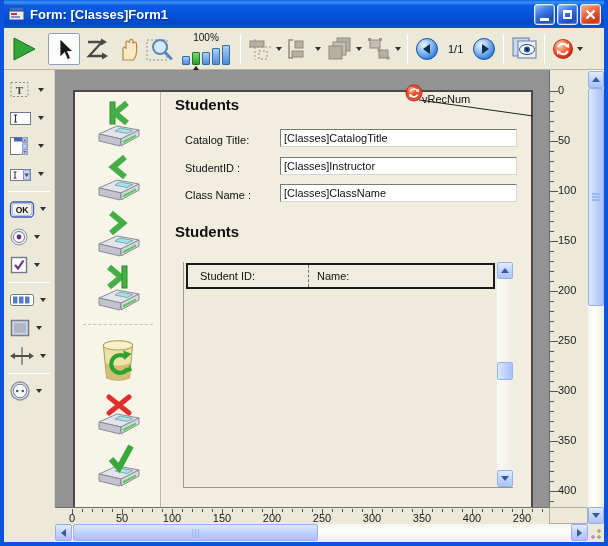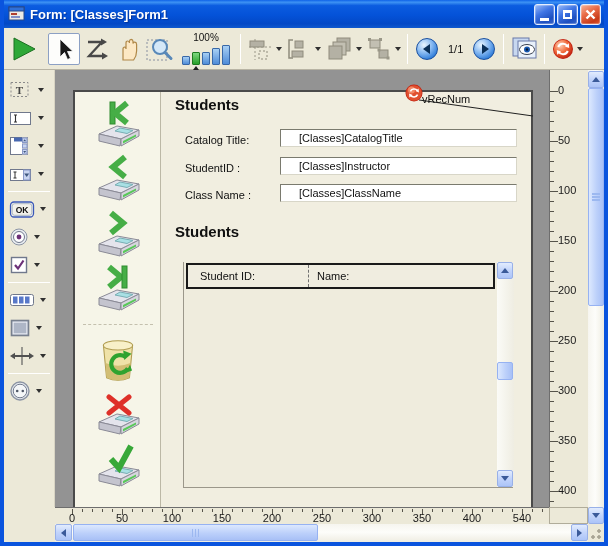--- a/index.html
+++ b/index.html
@@ -77,21 +77,21 @@
   .sizegrip{position:absolute;right:2px;bottom:2px;width:12px;height:12px;
      background:linear-gradient(135deg,transparent 50%,transparent 0),radial-gradient(circle at 9px 3px,#A8A494 1.5px,transparent 2px),
      radial-gradient(circle at 9px 9px,#A8A494 1.5px,transparent 2px),radial-gradient(circle at 3px 9px,#A8A494 1.5px,transparent 2px);}
   
   .form{position:absolute;left:18px;top:20px;width:460px;height:600px;background:#F1EEE0;border:2px solid #4A4A4A;}
   .navcol{position:absolute;left:0;top:0;width:86px;height:596px;background:#F6F5E8;border-right:1px solid #BCB8A6;}
   .navbtn{position:absolute;left:14px;width:58px;height:50px;}
   .navsep{position:absolute;left:8px;top:232px;width:70px;border-top:1px dashed #C4C0AE;}
   .fheading{position:absolute;left:100px;font-size:15px;font-weight:bold;color:#101010;}
   .flabel{position:absolute;left:110px;font-size:11px;color:#101010;height:18px;line-height:18px;}
-  .ffield{position:absolute;left:205px;width:237px;height:18px;background:#fff;font-size:11px;line-height:16px;padding-left:18px;
+  .ffield{position:absolute;left:205px;width:237px;height:18px;background:#fff;font-size:11px;line-height:16px;padding-left:3px;
           border:1px solid;border-color:#7A7A6E #D8D6C8 #D8D6C8 #7A7A6E;color:#101010;white-space:nowrap;overflow:hidden;}
   .recnum-wrap{position:absolute;left:330px;top:-8px;width:130px;height:40px;}
   .recnum-label{position:absolute;left:17px;top:9px;font-size:11px;color:#101010;}
   .browse{position:absolute;left:108px;top:170px;width:330px;height:226px;background:#EFECDD;
           border-left:1px solid #9B978A;border-bottom:1px solid #9B978A;}
   .btable{position:absolute;left:2px;top:1px;width:309px;border:2px solid #1A1A1A;background:#fff;}
   .brow{display:flex;height:22px;align-items:center;font-size:11px;color:#101010;}
   .brow.head{background:#F0EDE0;}
   .brow.data{background:#fff;border-top:1px solid #303030;}
   .bc1{width:120px;padding-left:12px;white-space:nowrap;overflow:hidden;}
@@ -586,21 +586,21 @@
         <span class="htick" style="left: 487px; height: 3px;"></span>
         <span class="hlab" style="left: 17px;">0</span>
         <span class="hlab" style="left: 67px;">50</span>
         <span class="hlab" style="left: 117px;">100</span>
         <span class="hlab" style="left: 167px;">150</span>
         <span class="hlab" style="left: 217px;">200</span>
         <span class="hlab" style="left: 267px;">250</span>
         <span class="hlab" style="left: 317px;">300</span>
         <span class="hlab" style="left: 367px;">350</span>
         <span class="hlab" style="left: 417px;">400</span>
-        <span class="hlab" style="left: 467px;">540</span>
+        <span class="hlab" style="left: 467px;">290</span>
       </div>
     <div class="rulercorner"></div>
     <div class="vdowncell">
       <span class="sbtn" style="position:relative;display:flex;width:16px;height:17px">
           <span class="chev-d"></span>
         </span>
     </div>
 
     <div class="blankcell" style="grid-column:1;grid-row:3"></div>
     <div class="hscroll">

